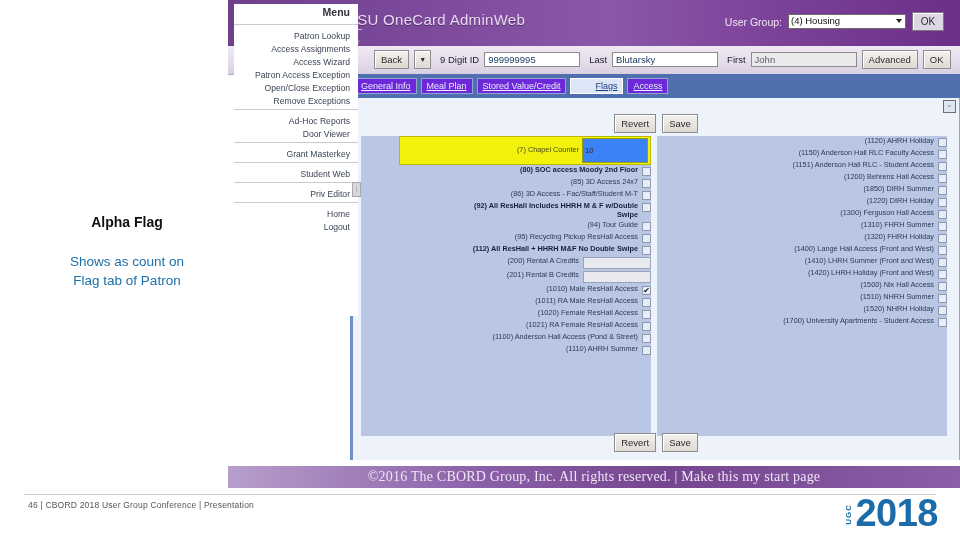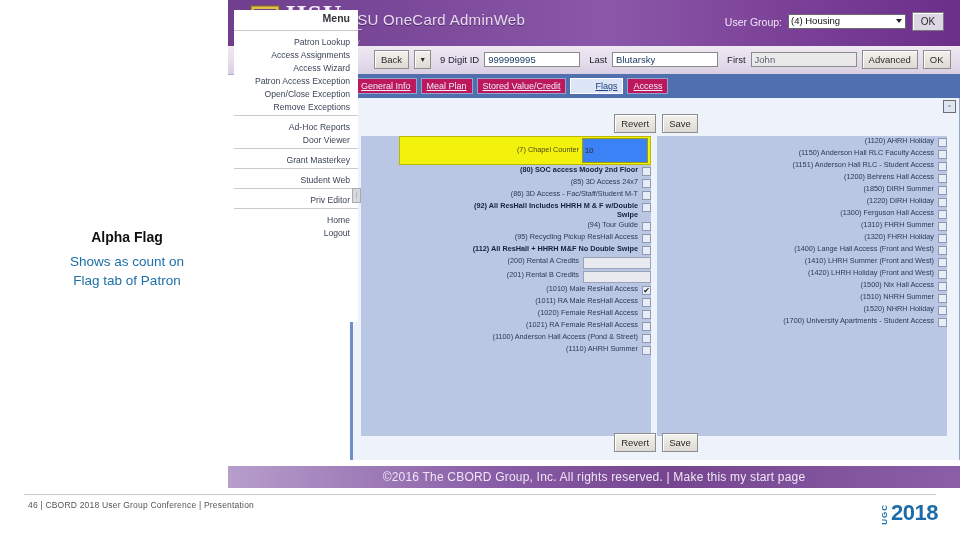--- a/index.html
+++ b/index.html
@@ -88,21 +88,21 @@
   }
   .inp.grey{background:#e9e9e9;color:#5a6472;}
 
   
   .tabband{
     position:absolute;left:122px;top:74px;width:610px;height:24px;
     background:#4f6fae;
   }
   .tabs{position:absolute;left:5px;top:4px;display:flex;gap:4px;align-items:flex-end;}
   .tab{
-    background:#be185d;border:1px solid #8fa6d2;color:#e9eefa;
+    background:#6d28d9;border:1px solid #8fa6d2;color:#e9eefa;
     font-size:9px;padding:2px 5px 2px 5px;text-decoration:underline;
     white-space:nowrap;
   }
   .tab.active{background:#dde6f6;color:#1d3f7d;border-color:#fff;padding-left:24px;}
 
   
   .panel{
     position:absolute;left:122px;top:98px;width:610px;height:362px;
     background:#eef2fb;border-left:3px solid #6f8fc6;border-right:1px solid #8fa6d2;
     box-sizing:border-box;
@@ -157,66 +157,66 @@
   .hl .txtin{background:#3b82f6;border:1px solid #9a9a10;
     font-size:7.5px;color:#2b2b10;display:flex;align-items:center;padding-left:2px;
     box-sizing:border-box;height:25px;}
 
   
   .webfoot{
     position:absolute;left:0;top:466px;width:732px;height:22px;
     background:linear-gradient(90deg,#b79ecb 0%,#8a5fa8 35%,#76458f 60%,#8a5fa8 100%);
     display:flex;align-items:center;justify-content:center;
   }
-  .webfoot span{font-size:12px;color:#efe5f5;letter-spacing:.2px;}
+  .webfoot span{font-size:14px;color:#efe5f5;letter-spacing:.2px;font-family:Liberation Serif, serif;}
 
   
   .menu{
-    position:absolute;left:234px;top:10px;width:124px;height:312px;
+    position:absolute;left:234px;top:4px;width:124px;height:312px;
     background:#ffffff;
   }
   .menu-title{
     text-align:right;font-size:10.5px;font-weight:bold;color:#34343a;
     padding:2px 8px 4px 0;
   }
   .msep{height:1px;background:#c9c9cf;margin:2px 0 4px 0;}
   .mitem{
     text-align:right;font-size:8.6px;color:#3b4455;padding:1.5px 8px 1.5px 0;
     line-height:10px;
   }
   .scrollnub{
     position:absolute;left:118px;top:178px;width:7px;height:13px;
     background:#d7d7dd;border:1px solid #a9a9b2;font-size:6px;
     color:#555;text-align:center;line-height:12px;
   }
 
   
   .anno-title{
     position:absolute;left:36px;top:214px;width:182px;text-align:center;
-    font-size:14px;font-weight:bold;color:#111;margin-top:15px;
+    font-size:14px;font-weight:bold;color:#111;
   }
   .anno-body{
     position:absolute;left:28px;top:252px;width:198px;text-align:center;
     font-size:13.5px;color:#1c6fa8;line-height:19px;
   }
 
   
   .rule{position:absolute;left:24px;top:494px;width:912px;height:1px;background:#c9c9c9;}
   .slide-foot{
     position:absolute;left:28px;top:500px;font-size:8.5px;color:#555;letter-spacing:.2px;
   }
   .ugc{
     position:absolute;right:22px;top:498px;display:flex;align-items:flex-end;gap:2px;
     color:#1b6ca8;
   }
   .ugc .u{
     writing-mode:vertical-rl;transform:rotate(180deg);
     font-size:8px;font-weight:bold;letter-spacing:1px;line-height:9px;margin-bottom:3px;
   }
-  .ugc .y{font-size:22px;font-weight:bold;line-height:30px;letter-spacing:-.5px;}
+  .ugc .y{font-size:38px;font-weight:bold;line-height:30px;letter-spacing:-.5px;}
 </style>
 </head>
 <body>
 
 <div class="slide">
 
   <div class="shot">
 
     <div class="hdr">
       <div class="hdr-logo">

